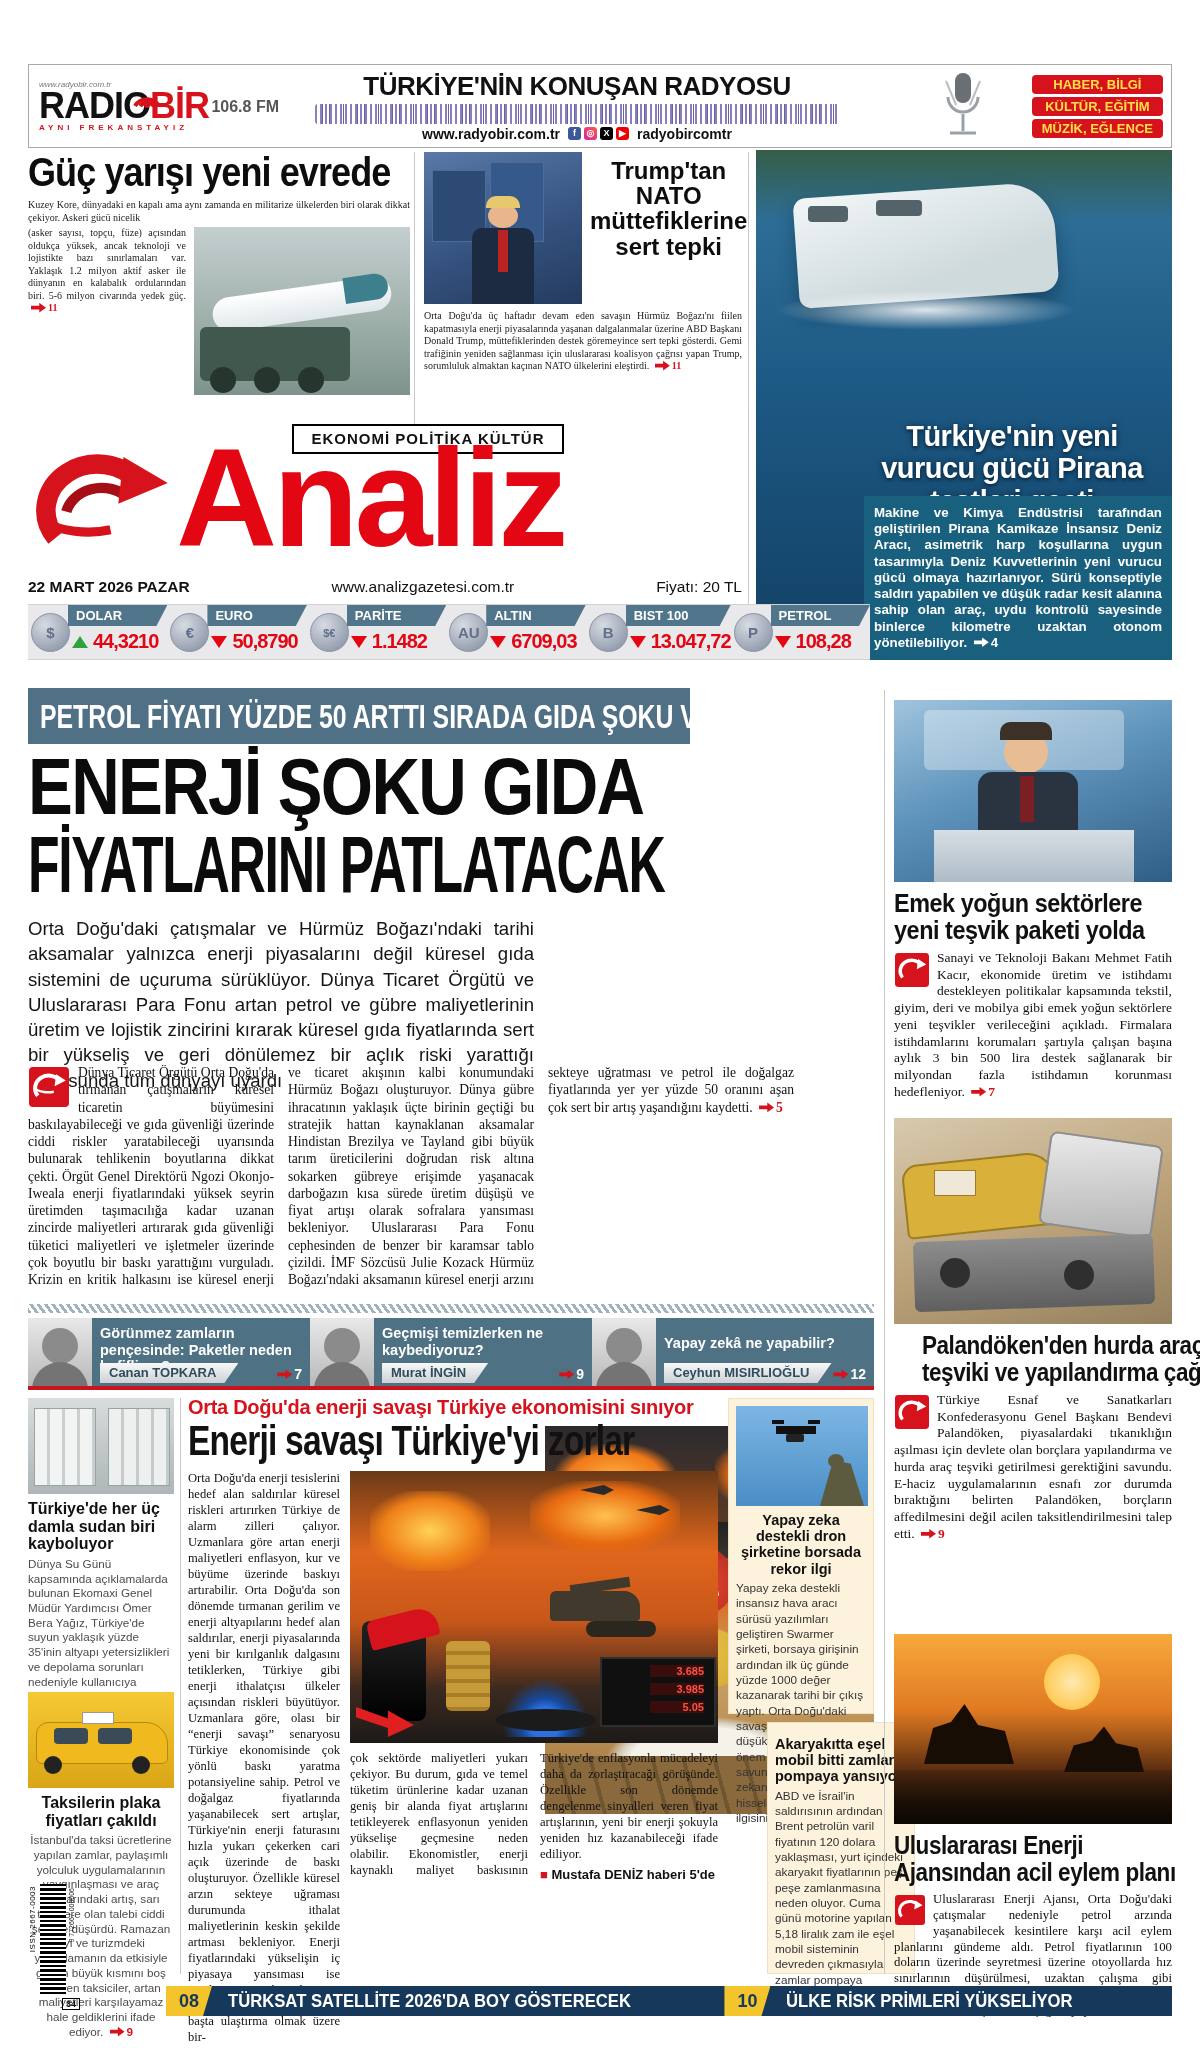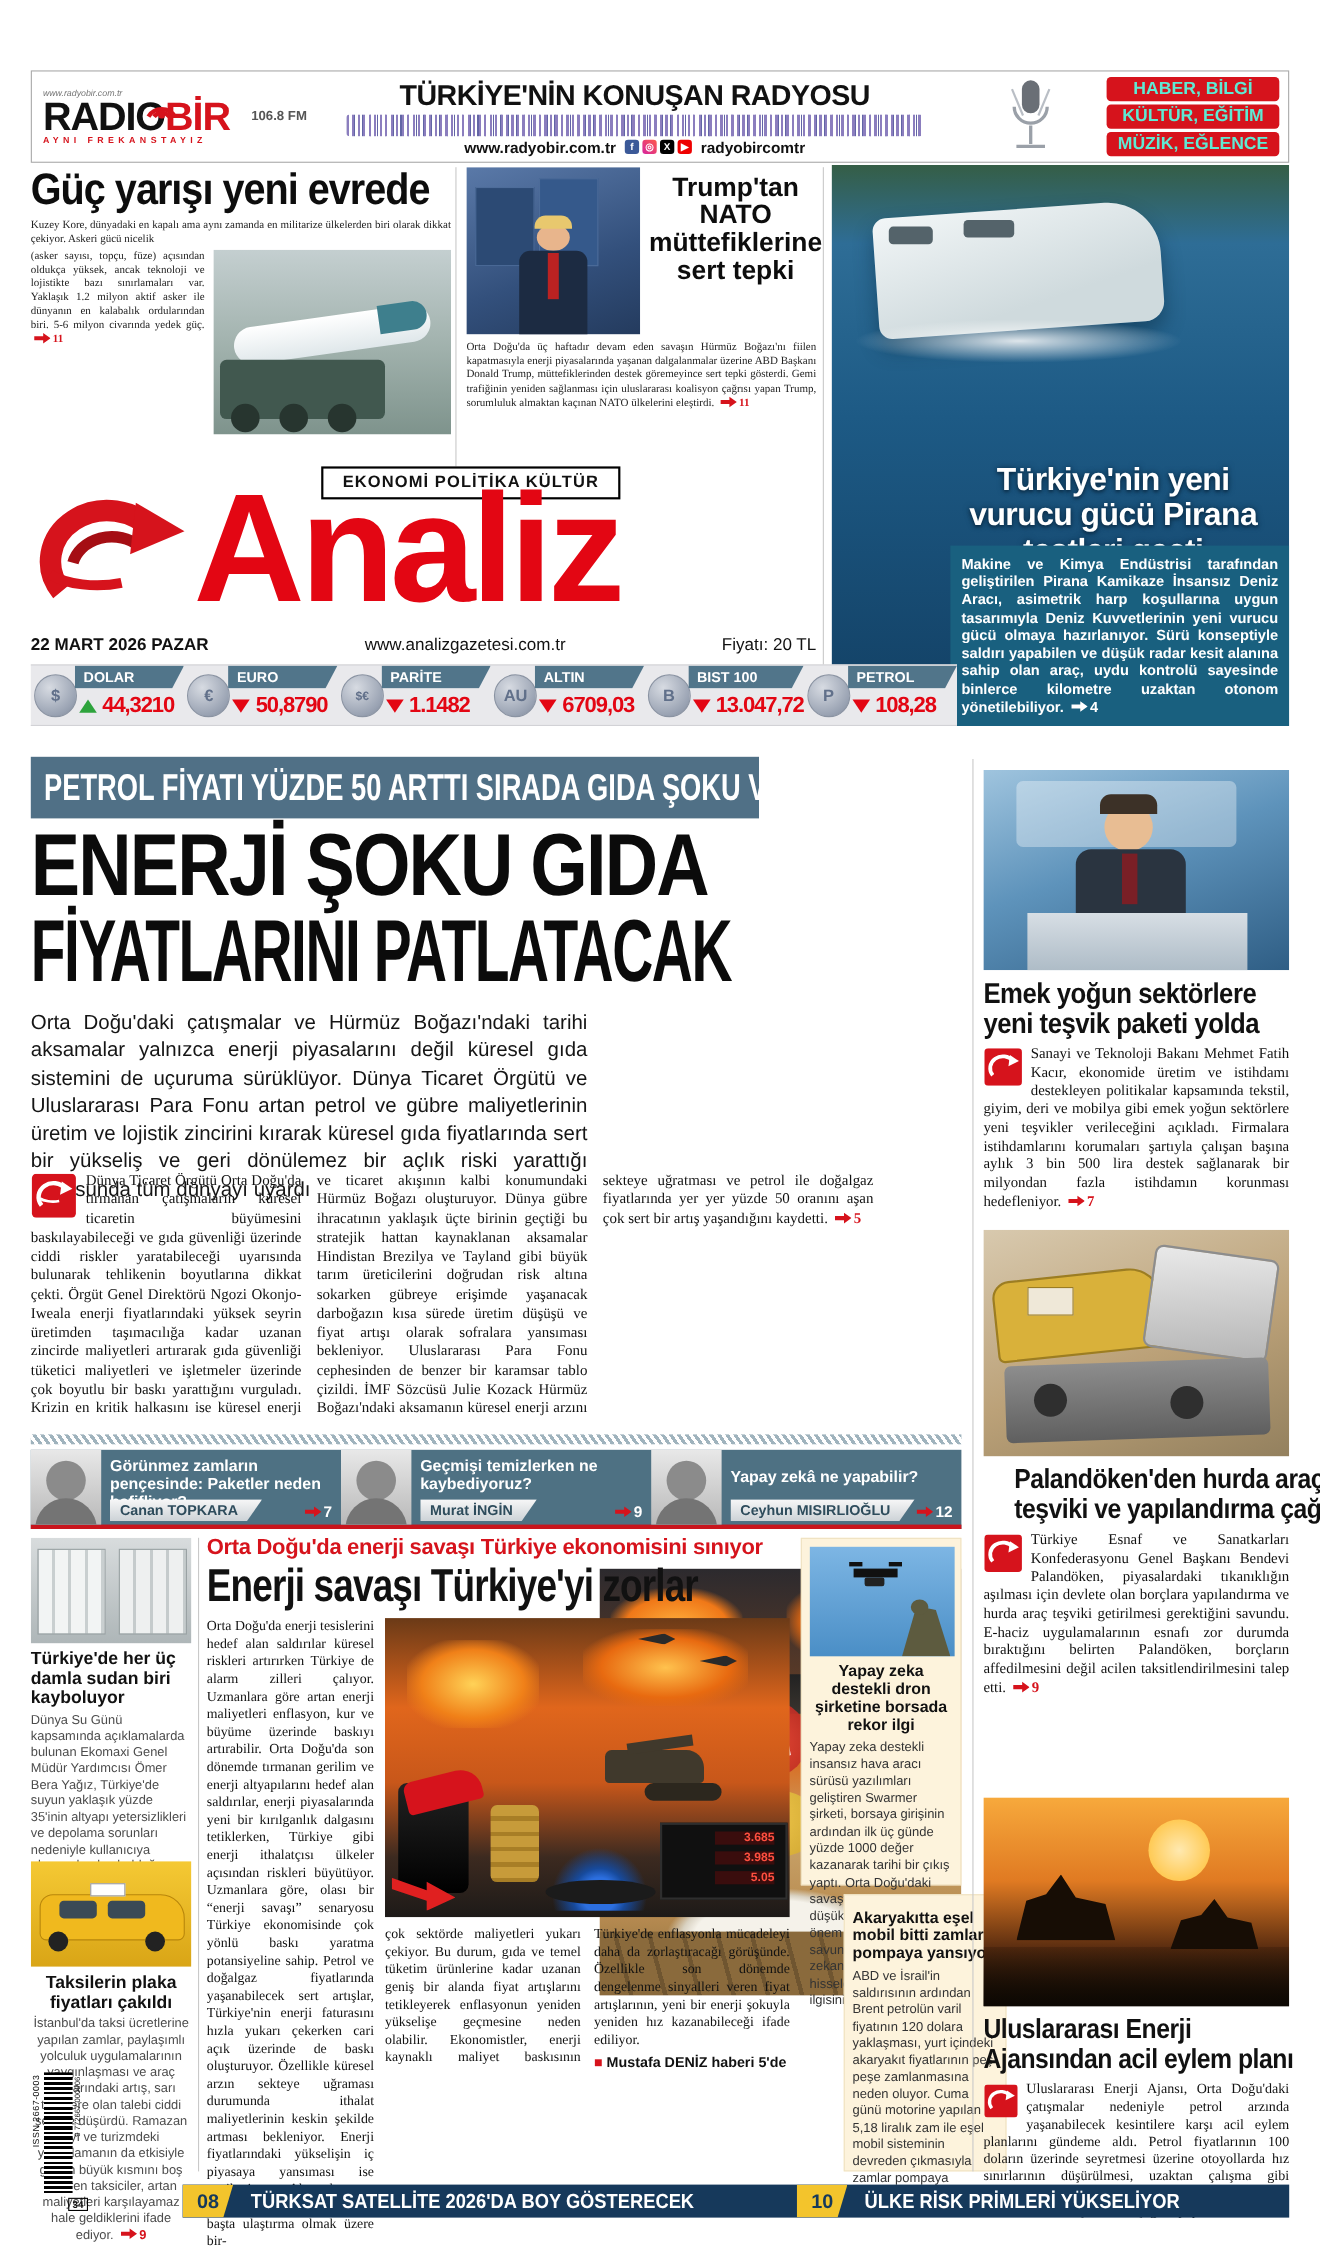--- a/index.html
+++ b/index.html
@@ -17,35 +17,35 @@
   .ref{color:#d6131c;font-weight:bold;white-space:nowrap;}
   .ref.white{color:#fff;}
   
   #radio-ad{left:28px;top:64px;width:1142px;height:82px;border:1px solid #a9a9a9;background:#fff;
     display:flex;align-items:center;}
   .ad-left{width:252px;padding-left:10px;position:relative;}
   .ad-url-small{font-size:8px;color:#777;font-style:italic;}
   .brand-line{font-size:36px;font-weight:bold;letter-spacing:-1px;line-height:34px;}
   .brand-red{color:#d6131c;}
   .brand-sub{font-size:8px;color:#d6131c;font-weight:bold;letter-spacing:4px;}
-  .fm{font-size:12px;color:#555;font-weight:bold;position:absolute;right:12px;top:18px;}
+  .fm{font-size:16px;color:#555;font-weight:bold;position:absolute;right:12px;top:18px;}
   .arcs{position:absolute;left:96px;top:-2px;}
   .ad-center{flex:1;text-align:center;position:relative;}
   .slogan{font-size:26px;font-weight:bold;letter-spacing:-0.5px;}
   .wave{height:20px;margin:2px 24px;background:
     repeating-linear-gradient(90deg,#6f5fae 0 2px,rgba(255,255,255,0) 2px 5px),
     repeating-linear-gradient(90deg,#3b3f8f 0 1px,rgba(255,255,255,0) 1px 7px);
     opacity:.8;border-radius:3px;}
   .ad-bottom{display:flex;justify-content:center;align-items:center;gap:8px;font-size:14px;font-weight:bold;}
   .soc{display:inline-flex;gap:3px;}
   .soc i{width:13px;height:13px;border-radius:3px;display:inline-block;font-style:normal;
     font-size:9px;color:#fff;text-align:center;line-height:13px;font-weight:bold;}
   .ad-right{width:300px;display:flex;align-items:center;gap:8px;justify-content:flex-end;padding-right:8px;}
   .badges{display:flex;flex-direction:column;gap:3px;}
-  .badge{background:#d6131c;color:#5eead4;font-weight:bold;font-size:16px;text-align:center;
+  .badge{background:#d6131c;color:#fde047;font-weight:bold;font-size:13px;text-align:center;
     padding:2px 10px;border-radius:4px;white-space:nowrap;margin-left:38px;}
   
   .vrule{background:#c9c9c9;width:1px;}
   .story-head{font-weight:bold;color:#0d0d0d;}
   .body-sm{font-size:10px;line-height:1.25;color:#222;}
   
   #pirana-photo{left:756px;top:150px;width:416px;height:510px;}
   .sea{background:linear-gradient(180deg,#355e46 0,#2e6d96 14%,#1d5a85 45%,#123f63 100%);width:100%;height:100%;}
   #pirana-head{position:absolute;right:10px;bottom:142px;width:300px;text-align:center;
     color:#fff;font-weight:bold;font-size:29px;line-height:1.13;letter-spacing:-0.5px;

